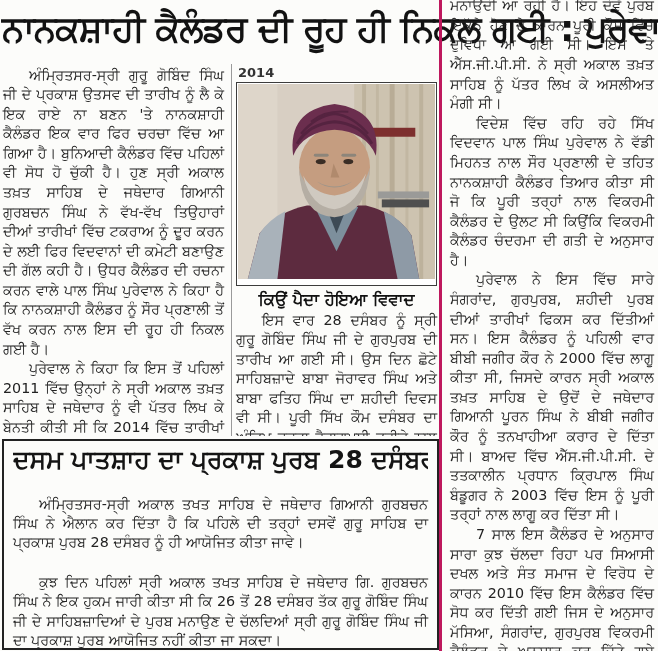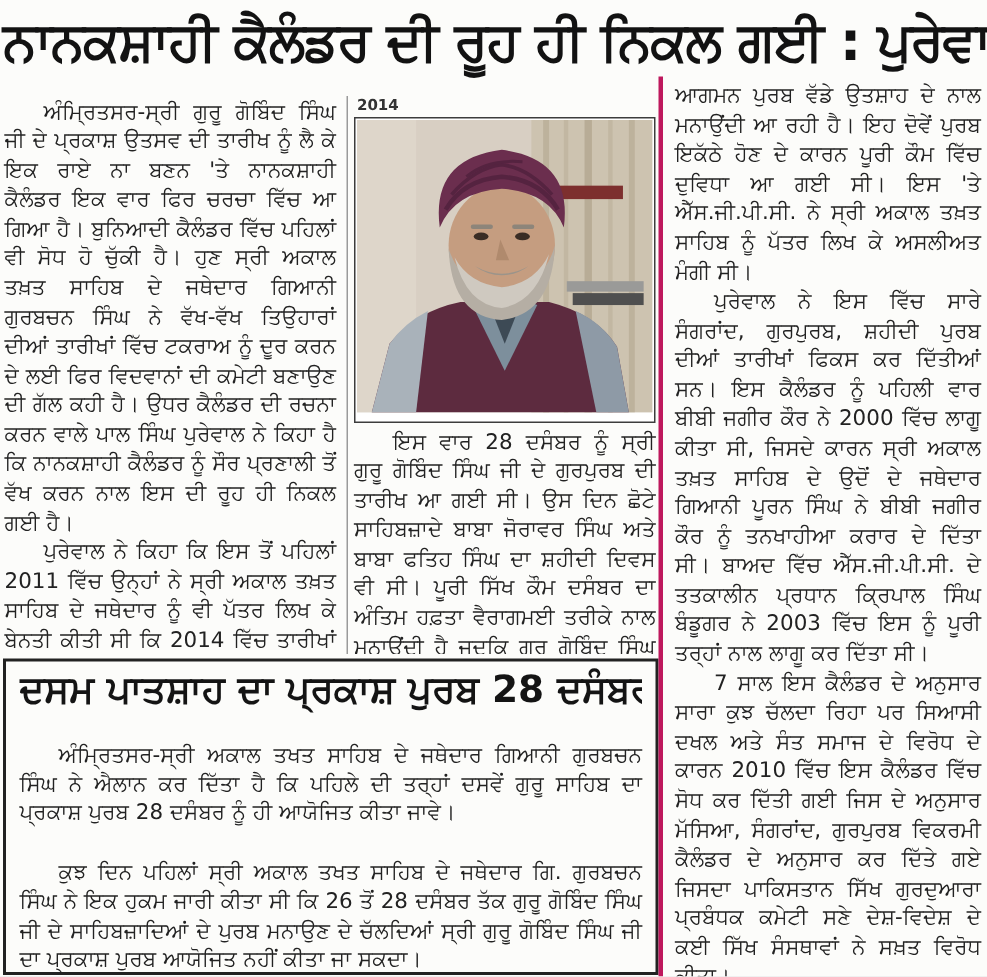--- a/index.html
+++ b/index.html
@@ -68,21 +68,21 @@
   }
   p.indent { text-indent: 26px; }
   .subhead {
     font-size: 16.5px;
     font-weight: 700;
     text-align: center;
     color: #111;
     margin: 3px 0 2px 0;
   }
   .photo-label {
-    font-size: 10px;
+    font-size: 13px;
     color: #333;
     padding: 1px 0 2px 2px;
     font-weight: 600;
   }
   .photo-frame {
     width: 201px;
     height: 204px;
     border: 1.5px solid #3c3c3c;
     background: #ffffff;
     padding: 1px 1px 6px 1px;
@@ -173,32 +173,34 @@
 
               <path d="M 97 80 L 94 94 L 103 94 Z" fill="#b08a6d"></path>
 
               <path d="M 56 72 Q 50 26 98 20 Q 146 26 140 72 Q 130 48 98 46 Q 66 48 56 72 Z" fill="#6b2e4e"></path>
               <path d="M 60 60 Q 72 40 98 38 Q 124 40 136 60" fill="none" stroke="#552340" stroke-width="3"></path>
               <path d="M 64 50 Q 80 32 98 30 Q 116 32 132 50" fill="none" stroke="#552340" stroke-width="2.5"></path>
               <path d="M 74 38 Q 88 26 112 28" fill="none" stroke="#552340" stroke-width="2"></path>
             </svg>
           </figure>
 
+          <h3 class="subhead">ਕਿਉਂ ਪੈਦਾ ਹੋਇਆ ਵਿਵਾਦ</h3>
           <p class="body indent">ਇਸ ਵਾਰ 28 ਦਸੰਬਰ ਨੂੰ ਸ੍ਰੀ ਗੁਰੂ ਗੋਬਿੰਦ ਸਿੰਘ ਜੀ ਦੇ ਗੁਰਪੁਰਬ ਦੀ ਤਾਰੀਖ ਆ ਗਈ ਸੀ। ਉਸ ਦਿਨ ਛੋਟੇ ਸਾਹਿਬਜ਼ਾਦੇ ਬਾਬਾ ਜੋਰਾਵਰ ਸਿੰਘ ਅਤੇ ਬਾਬਾ ਫਤਿਹ ਸਿੰਘ ਦਾ ਸ਼ਹੀਦੀ ਦਿਵਸ ਵੀ ਸੀ। ਪੂਰੀ ਸਿੱਖ ਕੌਮ ਦਸੰਬਰ ਦਾ ਅੰਤਿਮ ਹਫ਼ਤਾ ਵੈਰਾਗਮਈ ਤਰੀਕੇ ਨਾਲ ਮਨਾਉਂਦੀ ਹੈ ਜਦਕਿ ਗੁਰੂ ਗੋਬਿੰਦ ਸਿੰਘ ਜੀ ਦਾ</p>
         </div>
 
       </div>
 
       <div class="box">
         <h2 class="box-headline">ਦਸਮ ਪਾਤਸ਼ਾਹ ਦਾ ਪ੍ਰਕਾਸ਼ ਪੁਰਬ 28 ਦਸੰਬਰ ਨੂੰ ਮਨਾਓ</h2>
         <p class="body indent">ਅੰਮ੍ਰਿਤਸਰ-ਸ੍ਰੀ ਅਕਾਲ ਤਖਤ ਸਾਹਿਬ ਦੇ ਜਥੇਦਾਰ ਗਿਆਨੀ ਗੁਰਬਚਨ ਸਿੰਘ ਨੇ ਐਲਾਨ ਕਰ ਦਿੱਤਾ ਹੈ ਕਿ ਪਹਿਲੇ ਦੀ ਤਰ੍ਹਾਂ ਦਸਵੇਂ ਗੁਰੂ ਸਾਹਿਬ ਦਾ ਪ੍ਰਕਾਸ਼ ਪੁਰਬ 28 ਦਸੰਬਰ ਨੂੰ ਹੀ ਆਯੋਜਿਤ ਕੀਤਾ ਜਾਵੇ।</p>
         <p class="body indent">ਕੁਝ ਦਿਨ ਪਹਿਲਾਂ ਸ੍ਰੀ ਅਕਾਲ ਤਖਤ ਸਾਹਿਬ ਦੇ ਜਥੇਦਾਰ ਗਿ. ਗੁਰਬਚਨ ਸਿੰਘ ਨੇ ਇਕ ਹੁਕਮ ਜਾਰੀ ਕੀਤਾ ਸੀ ਕਿ 26 ਤੋਂ 28 ਦਸੰਬਰ ਤੱਕ ਗੁਰੂ ਗੋਬਿੰਦ ਸਿੰਘ ਜੀ ਦੇ ਸਾਹਿਬਜ਼ਾਦਿਆਂ ਦੇ ਪੁਰਬ ਮਨਾਉਣ ਦੇ ਚੱਲਦਿਆਂ ਸ੍ਰੀ ਗੁਰੂ ਗੋਬਿੰਦ ਸਿੰਘ ਜੀ ਦਾ ਪ੍ਰਕਾਸ਼ ਪੁਰਬ ਆਯੋਜਿਤ ਨਹੀਂ ਕੀਤਾ ਜਾ ਸਕਦਾ।</p>
       </div>
     </div>
 
     <div class="col-right">
       <p class="body">ਆਗਮਨ ਪੁਰਬ ਵੱਡੇ ਉਤਸ਼ਾਹ ਦੇ ਨਾਲ ਮਨਾਉਂਦੀ ਆ ਰਹੀ ਹੈ। ਇਹ ਦੋਵੇਂ ਪੁਰਬ ਇਕੱਠੇ ਹੋਣ ਦੇ ਕਾਰਨ ਪੂਰੀ ਕੌਮ ਵਿੱਚ ਦੁਵਿਧਾ ਆ ਗਈ ਸੀ। ਇਸ 'ਤੇ ਐੱਸ.ਜੀ.ਪੀ.ਸੀ. ਨੇ ਸ੍ਰੀ ਅਕਾਲ ਤਖ਼ਤ ਸਾਹਿਬ ਨੂੰ ਪੱਤਰ ਲਿਖ ਕੇ ਅਸਲੀਅਤ ਮੰਗੀ ਸੀ।</p>
+      <p class="body indent">ਵਿਦੇਸ਼ ਵਿੱਚ ਰਹਿ ਰਹੇ ਸਿੱਖ ਵਿਦਵਾਨ ਪਾਲ ਸਿੰਘ ਪੁਰੇਵਾਲ ਨੇ ਵੱਡੀ ਮਿਹਨਤ ਨਾਲ ਸੌਰ ਪ੍ਰਣਾਲੀ ਦੇ ਤਹਿਤ ਨਾਨਕਸ਼ਾਹੀ ਕੈਲੰਡਰ ਤਿਆਰ ਕੀਤਾ ਸੀ ਜੋ ਕਿ ਪੂਰੀ ਤਰ੍ਹਾਂ ਨਾਲ ਵਿਕਰਮੀ ਕੈਲੰਡਰ ਦੇ ਉਲਟ ਸੀ ਕਿਉਂਕਿ ਵਿਕਰਮੀ ਕੈਲੰਡਰ ਚੰਦਰਮਾ ਦੀ ਗਤੀ ਦੇ ਅਨੁਸਾਰ ਹੈ।</p>
       <p class="body indent">ਪੁਰੇਵਾਲ ਨੇ ਇਸ ਵਿੱਚ ਸਾਰੇ ਸੰਗਰਾਂਦ, ਗੁਰਪੁਰਬ, ਸ਼ਹੀਦੀ ਪੁਰਬ ਦੀਆਂ ਤਾਰੀਖਾਂ ਫਿਕਸ ਕਰ ਦਿੱਤੀਆਂ ਸਨ। ਇਸ ਕੈਲੰਡਰ ਨੂੰ ਪਹਿਲੀ ਵਾਰ ਬੀਬੀ ਜਗੀਰ ਕੌਰ ਨੇ 2000 ਵਿੱਚ ਲਾਗੂ ਕੀਤਾ ਸੀ, ਜਿਸਦੇ ਕਾਰਨ ਸ੍ਰੀ ਅਕਾਲ ਤਖ਼ਤ ਸਾਹਿਬ ਦੇ ਉਦੋਂ ਦੇ ਜਥੇਦਾਰ ਗਿਆਨੀ ਪੂਰਨ ਸਿੰਘ ਨੇ ਬੀਬੀ ਜਗੀਰ ਕੌਰ ਨੂੰ ਤਨਖਾਹੀਆ ਕਰਾਰ ਦੇ ਦਿੱਤਾ ਸੀ। ਬਾਅਦ ਵਿੱਚ ਐੱਸ.ਜੀ.ਪੀ.ਸੀ. ਦੇ ਤਤਕਾਲੀਨ ਪ੍ਰਧਾਨ ਕ੍ਰਿਪਾਲ ਸਿੰਘ ਬੰਡੂਗਰ ਨੇ 2003 ਵਿੱਚ ਇਸ ਨੂੰ ਪੂਰੀ ਤਰ੍ਹਾਂ ਨਾਲ ਲਾਗੂ ਕਰ ਦਿੱਤਾ ਸੀ।</p>
       <p class="body indent">7 ਸਾਲ ਇਸ ਕੈਲੰਡਰ ਦੇ ਅਨੁਸਾਰ ਸਾਰਾ ਕੁਝ ਚੱਲਦਾ ਰਿਹਾ ਪਰ ਸਿਆਸੀ ਦਖਲ ਅਤੇ ਸੰਤ ਸਮਾਜ ਦੇ ਵਿਰੋਧ ਦੇ ਕਾਰਨ 2010 ਵਿੱਚ ਇਸ ਕੈਲੰਡਰ ਵਿੱਚ ਸੋਧ ਕਰ ਦਿੱਤੀ ਗਈ ਜਿਸ ਦੇ ਅਨੁਸਾਰ ਮੱਸਿਆ, ਸੰਗਰਾਂਦ, ਗੁਰਪੁਰਬ ਵਿਕਰਮੀ ਕੈਲੰਡਰ ਦੇ ਅਨੁਸਾਰ ਕਰ ਦਿੱਤੇ ਗਏ ਜਿਸਦਾ ਪਾਕਿਸਤਾਨ ਸਿੱਖ ਗੁਰਦੁਆਰਾ ਪ੍ਰਬੰਧਕ ਕਮੇਟੀ ਸਣੇ ਦੇਸ਼-ਵਿਦੇਸ਼ ਦੇ ਕਈ ਸਿੱਖ ਸੰਸਥਾਵਾਂ ਨੇ ਸਖ਼ਤ ਵਿਰੋਧ ਕੀਤਾ।</p>
     </div>
 
   </div>
 </div>
 
 </body></html>

